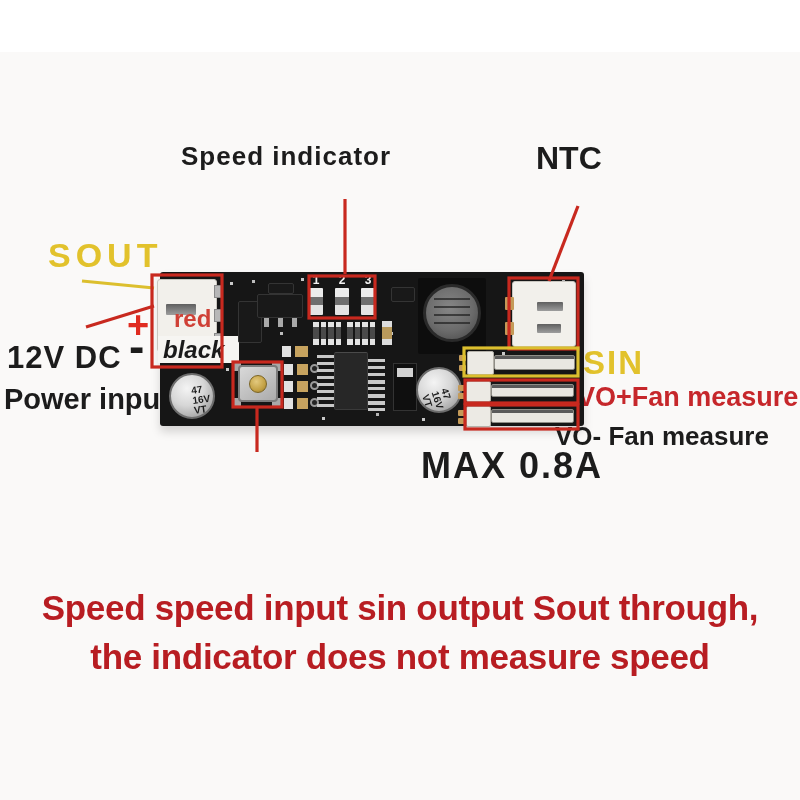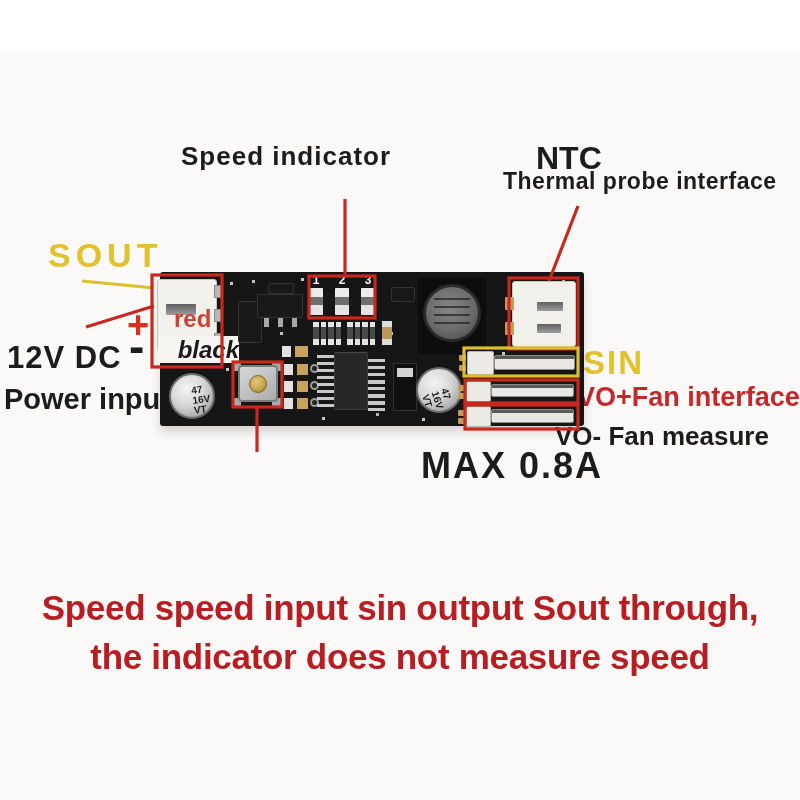--- a/index.html
+++ b/index.html
@@ -30,21 +30,21 @@
   
   .board{position:absolute;left:160px;top:272px;width:424px;height:154px;background:#161616;
          border-radius:3px;box-shadow:0 6px 10px rgba(0,0,0,.15);z-index:2;}
   .board *{position:absolute;box-sizing:border-box;}
   .pads{left:0;top:0;width:3px;height:3px;background:transparent;
         box-shadow:70px 10px #c9c9c9,92px 8px #bdbdbd,141px 6px #c9c9c9,150px 40px #b5b5b5,
                    230px 60px #c9c9c9,252px 22px #bdbdbd,322px 70px #c9c9c9,30px 72px #b5b5b5,
                    66px 96px #c9c9c9,120px 60px #bdbdbd,162px 145px #c9c9c9,216px 141px #b5b5b5,
                    262px 146px #c9c9c9,302px 30px #bdbdbd,342px 80px #c9c9c9,402px 8px #b5b5b5;}
   .conn{background:#f2f0eb;border:1px solid #c9c6bf;border-radius:3px;}
-  .conn-power{left:-3px;top:7px;width:60px;height:73px;text-align:right;}
+  .conn-power{left:-3px;top:7px;width:60px;height:73px;}
   .slot{background:linear-gradient(180deg,#5f5f5f,#9d9d9d);border-radius:1px;}
   .tab{background:#b7b7b7;border:1px solid #8a8a8a;}
   .wire-red{color:#cf4036;font-size:24px;font-weight:600;line-height:1;}
   .black-patch{background:#f6f5f2;font-style:italic;}
   .wire-black{color:#1a1a1a;font-size:24px;font-weight:600;line-height:27px;padding-left:5px;}
   .cap{border-radius:50%;background:radial-gradient(circle at 38% 32%,#f4f4f4,#d6d6d6 45%,#a6a6a6 80%,#8b8b8b);
        border:2px solid #6d6d6d;display:flex;align-items:center;justify-content:center;}
   .cap-text{position:static;font-size:10px;line-height:1.02;font-weight:700;color:#1e1e1e;text-align:center;}
   .chip-black{background:#191919;border:1px solid #343434;border-radius:2px;}
   .leg{background:#a9a9a9;}
@@ -212,28 +212,27 @@
     <rect class="red" x="152" y="275" width="70" height="92"></rect>
     <rect class="yellow" x="464" y="348" width="114" height="28"></rect>
     <rect class="red" x="465" y="380" width="113" height="23"></rect>
     <rect class="red" x="465" y="405" width="113" height="24"></rect>
     <rect class="red" x="233" y="362" width="49" height="45"></rect>
     <line class="red" x1="257" y1="407" x2="257" y2="452"></line>
   </svg>
 
   <div class="lbl lbl-speed">Speed indicator</div>
   <div class="lbl lbl-ntc">NTC</div>
-  <div class="lbl lbl-ntc-sub">Thermal probe interface</div>
   <div class="lbl lbl-sout">SOUT</div>
   <div class="lbl lbl-plus">+</div>
   <div class="lbl lbl-minus">-</div>
   <div class="lbl lbl-voltage">12V DC</div>
   <div class="lbl lbl-power">Power input</div>
   <div class="lbl lbl-sin">SIN</div>
-  <div class="lbl lbl-voplus">VO+Fan interface</div>
+  <div class="lbl lbl-voplus">VO+Fan measure</div>
   <div class="lbl lbl-vominus">VO- Fan measure</div>
   <div class="lbl lbl-max">MAX 0.8A</div>
 
   <div class="caption">
     <div>Speed speed input sin output Sout through,</div>
     <div>the indicator does not measure speed</div>
   </div>
 </div>
 
 </body></html>

